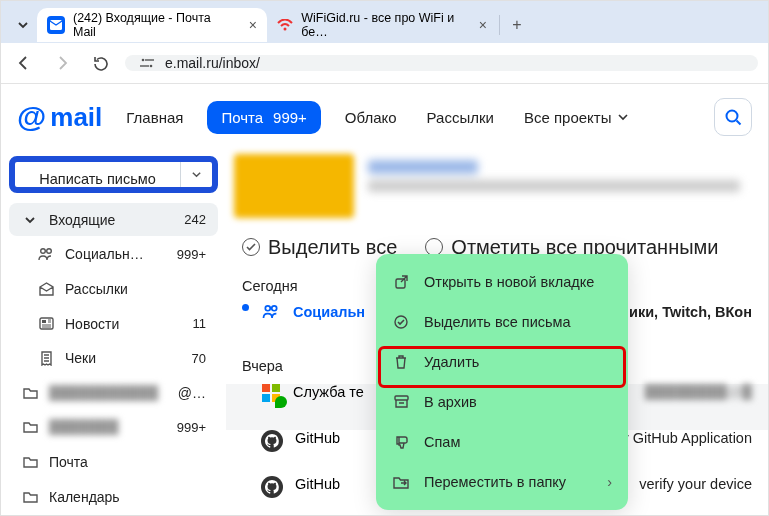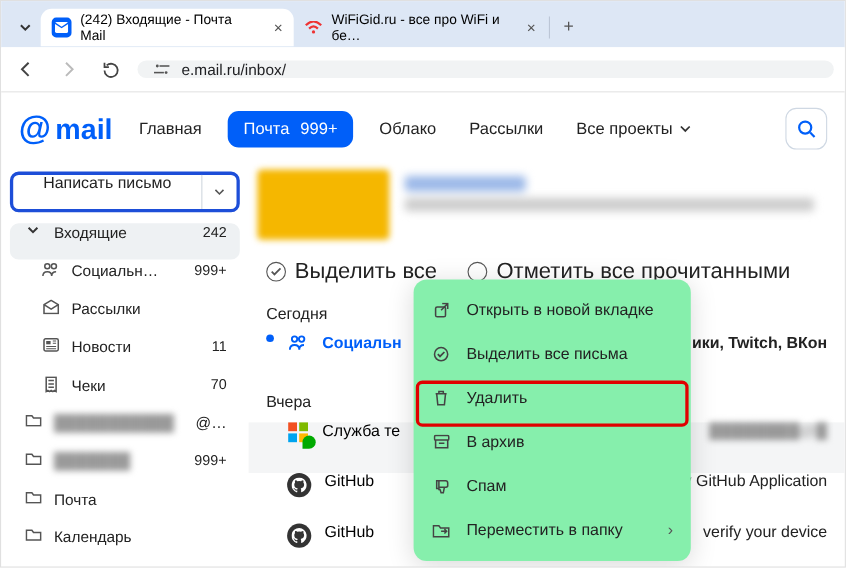--- a/index.html
+++ b/index.html
@@ -31,24 +31,24 @@
   .hdr-pill { background:#005ff9; color:#fff; padding:8px 14px; border-radius:10px; font-size:15px; display:flex; gap:10px; align-items:flex-end; cursor:pointer; }
   .hdr-pill .cnt { font-weight:400; }
   .hdr-proj { display:flex; align-items:center; gap:6px; }
   .search-btn { width:38px; height:38px; border:1.5px solid #cfd8e3; border-radius:10px; display:flex; align-items:center; justify-content:center; color:#005ff9; cursor:pointer; margin-left:auto; }
 
   
   .main { display:flex; height: calc(516px - 42px - 41px - 66px); }
 
   
   .sidebar { width: 225px; padding:4px 8px; display:flex; flex-direction:column; gap:2px; }
-  .compose { height:40px; border:3px solid #1d4ed8; border-radius:8px; display:flex; align-items:flex-start; margin:2px 0 8px; cursor:pointer; }
+  .compose { height:40px; border:6px solid #1d4ed8; border-radius:8px; display:flex; align-items:flex-end; margin:2px 0 8px; cursor:pointer; }
   .compose .lbl { flex:1; text-align:center; font-size:14.5px; color:#222; }
   .compose .drop { width:32px; height:100%; border-left:1px solid #d0d7de; display:flex; align-items:center; justify-content:center; color:#555; }
-  .sb-item { height:36px; display:flex; padding:0 12px; gap:10px; border-radius:8px; font-size:14px; color:#222; cursor:pointer; }
+  .sb-item { height:36px; display:flex; align-items:center; padding:0 12px; gap:10px; border-radius:8px; font-size:14px; color:#222; cursor:pointer; }
   .sb-item.active { background:#eef1f3; font-weight:500; }
   .sb-item .ico { width:18px; display:flex; justify-content:center; color:#555; }
   .sb-item .lbl { flex:1; white-space:nowrap; overflow:hidden; text-overflow:ellipsis; }
   .sb-item .cnt { font-size:13px; color:#222; }
   .sb-sub { padding-left:28px; }
   .sb-item .blur { filter: blur(3px); color:#999; }
 
   
   .content { flex:1; position:relative; }
   .banner { height:64px; margin:4px 8px 0; display:flex; gap:14px; }

